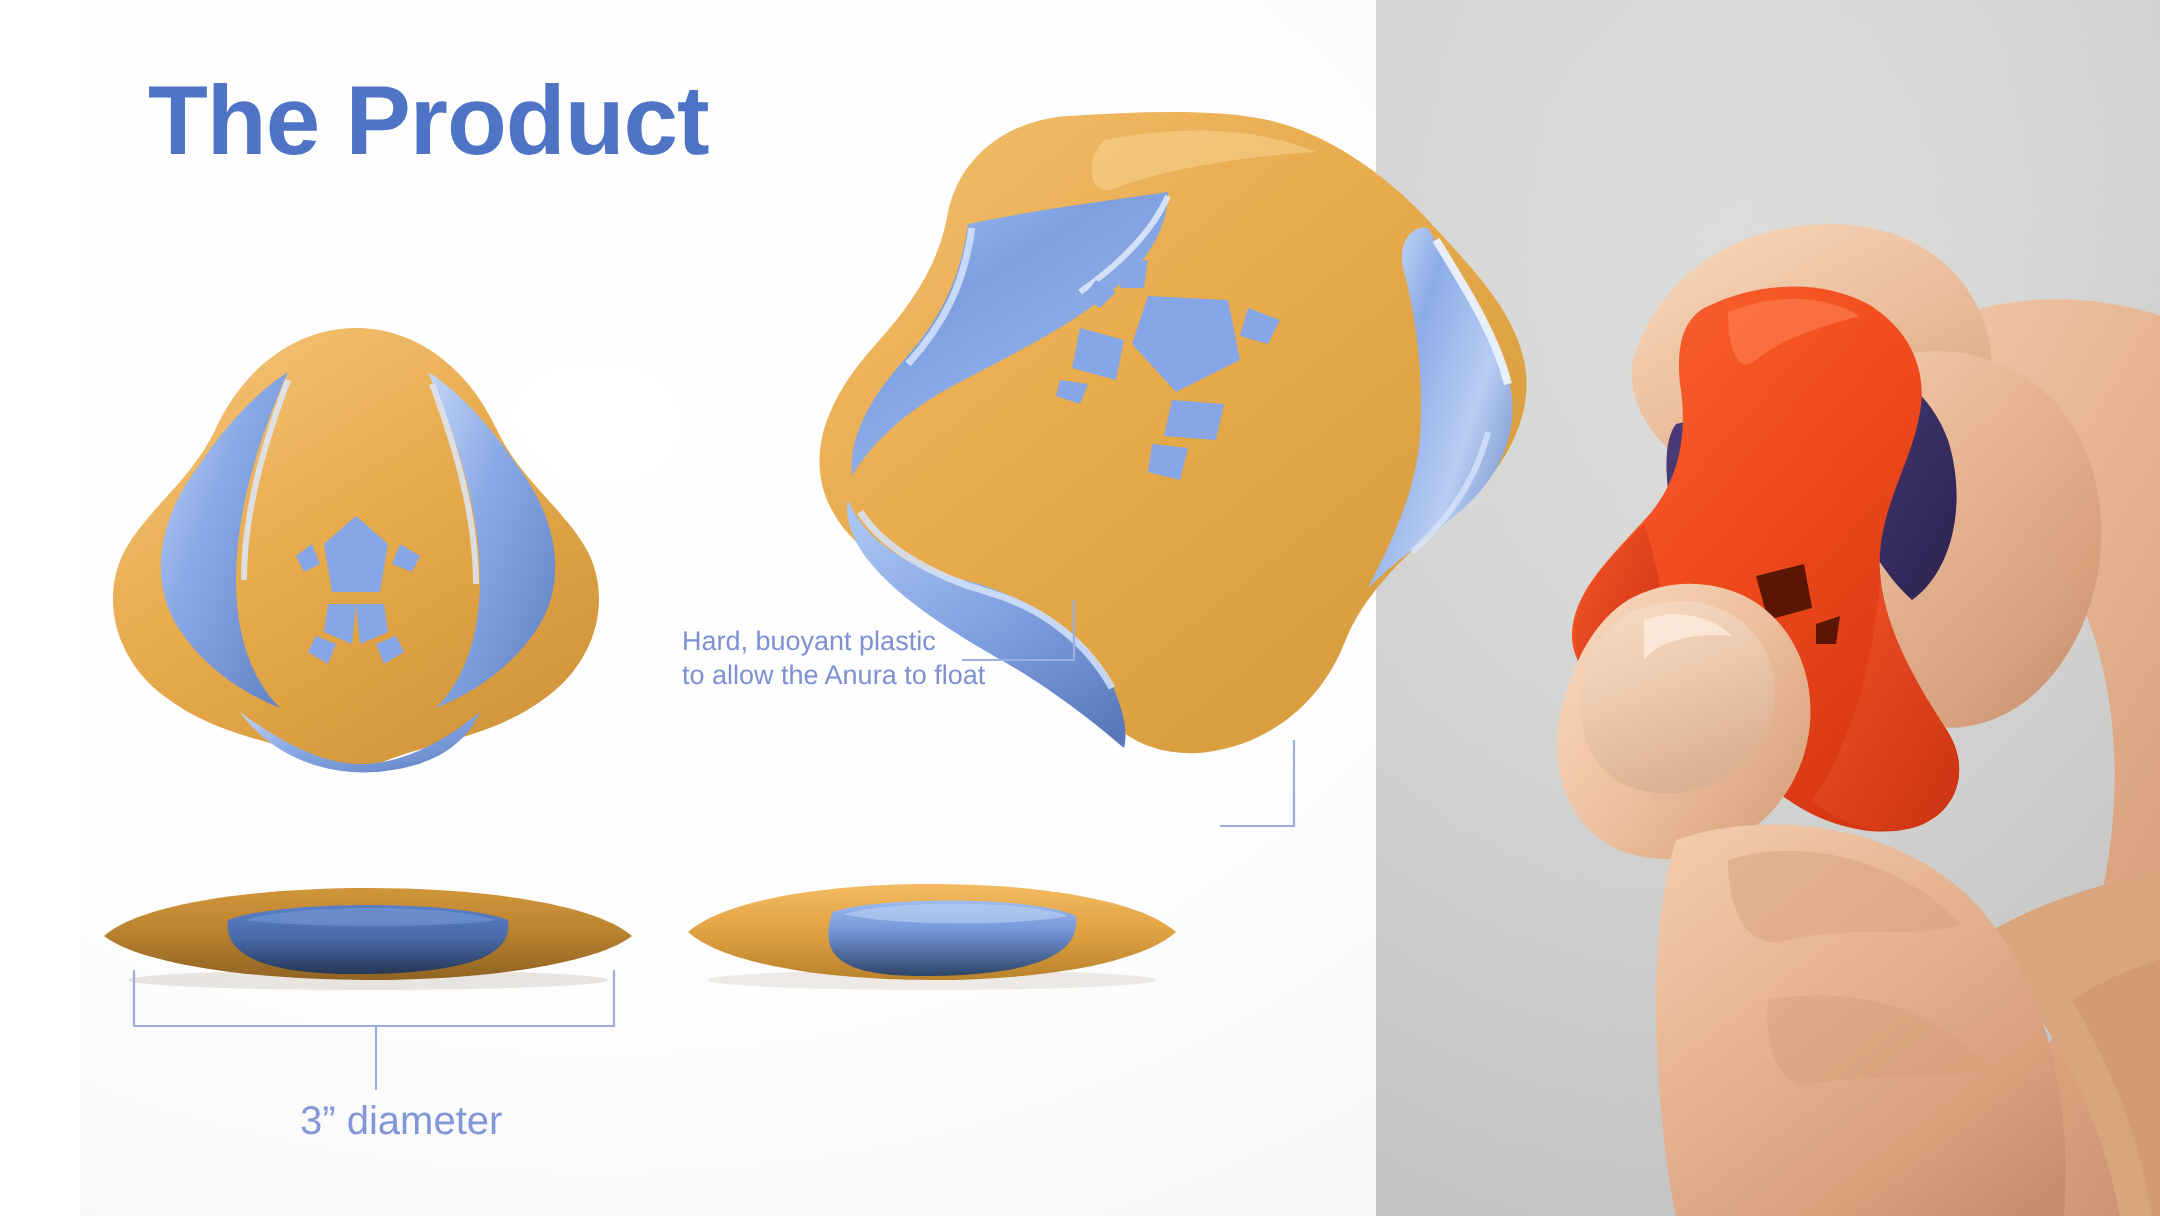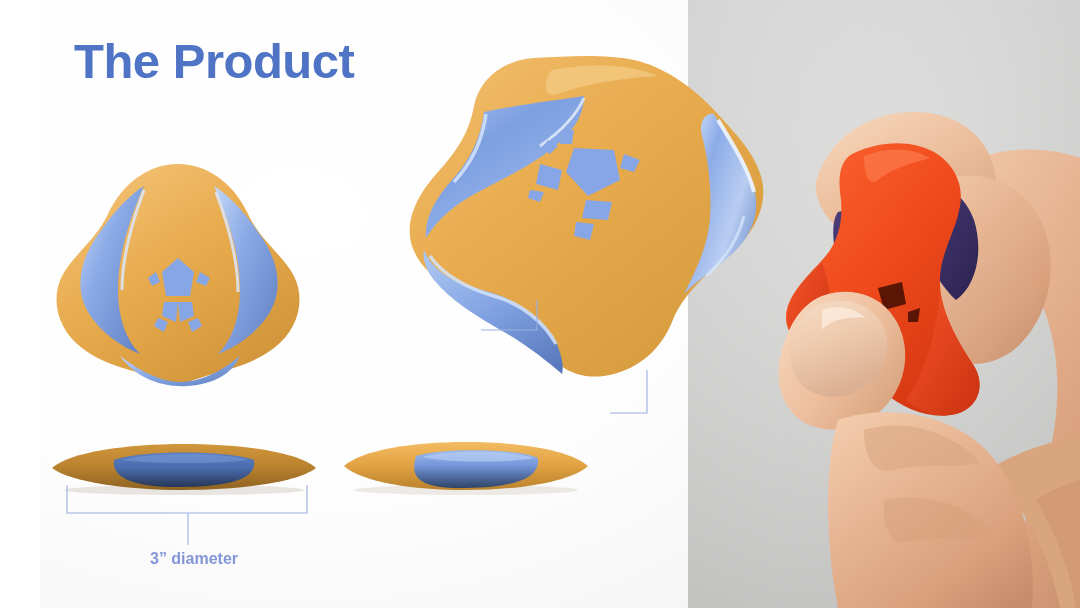--- a/index.html
+++ b/index.html
@@ -57,23 +57,22 @@
     font-size: 13.5px;
     line-height: 16.5px;
     white-space: nowrap;
   }
   #anno-hard { left: 301px; top: 313px; }
   #anno-soft { left: 444px; top: 403px; }
 
   .dim-label {
     position: absolute;
     color: #8396d6;
-    font-size: 16px;
+    font-size: 20px;
     white-space: nowrap;
-    font-weight: bold;
   }
   #dim-3in { left: 110px; top: 550px; }
 
   .leaders { position: absolute; left: 0; top: 0; width: 648px; height: 608px; pointer-events: none; }
 
   
   .photo-svg { position: absolute; left: 0; top: 0; width: 432px; height: 608px; }
 </style>
 </head>
 <body>
@@ -369,17 +368,21 @@
 
       <path d="M441,330 L497,330 L497,300"></path>
 
       <path d="M570,413 L607,413 L607,370"></path>
 
       <path d="M27,485 L27,513 L267,513 L267,485"></path>
       <path d="M148,513 L148,545"></path>
     </g>
   </svg>
 
+  <div class="anno" id="anno-hard">
+    <div>Hard, buoyant plastic</div>
+    <div>to allow the Anura to float</div>
+  </div>
 
 
   <div class="dim-label" id="dim-3in">3” diameter</div>
 
 </div>
 
 </body></html>

